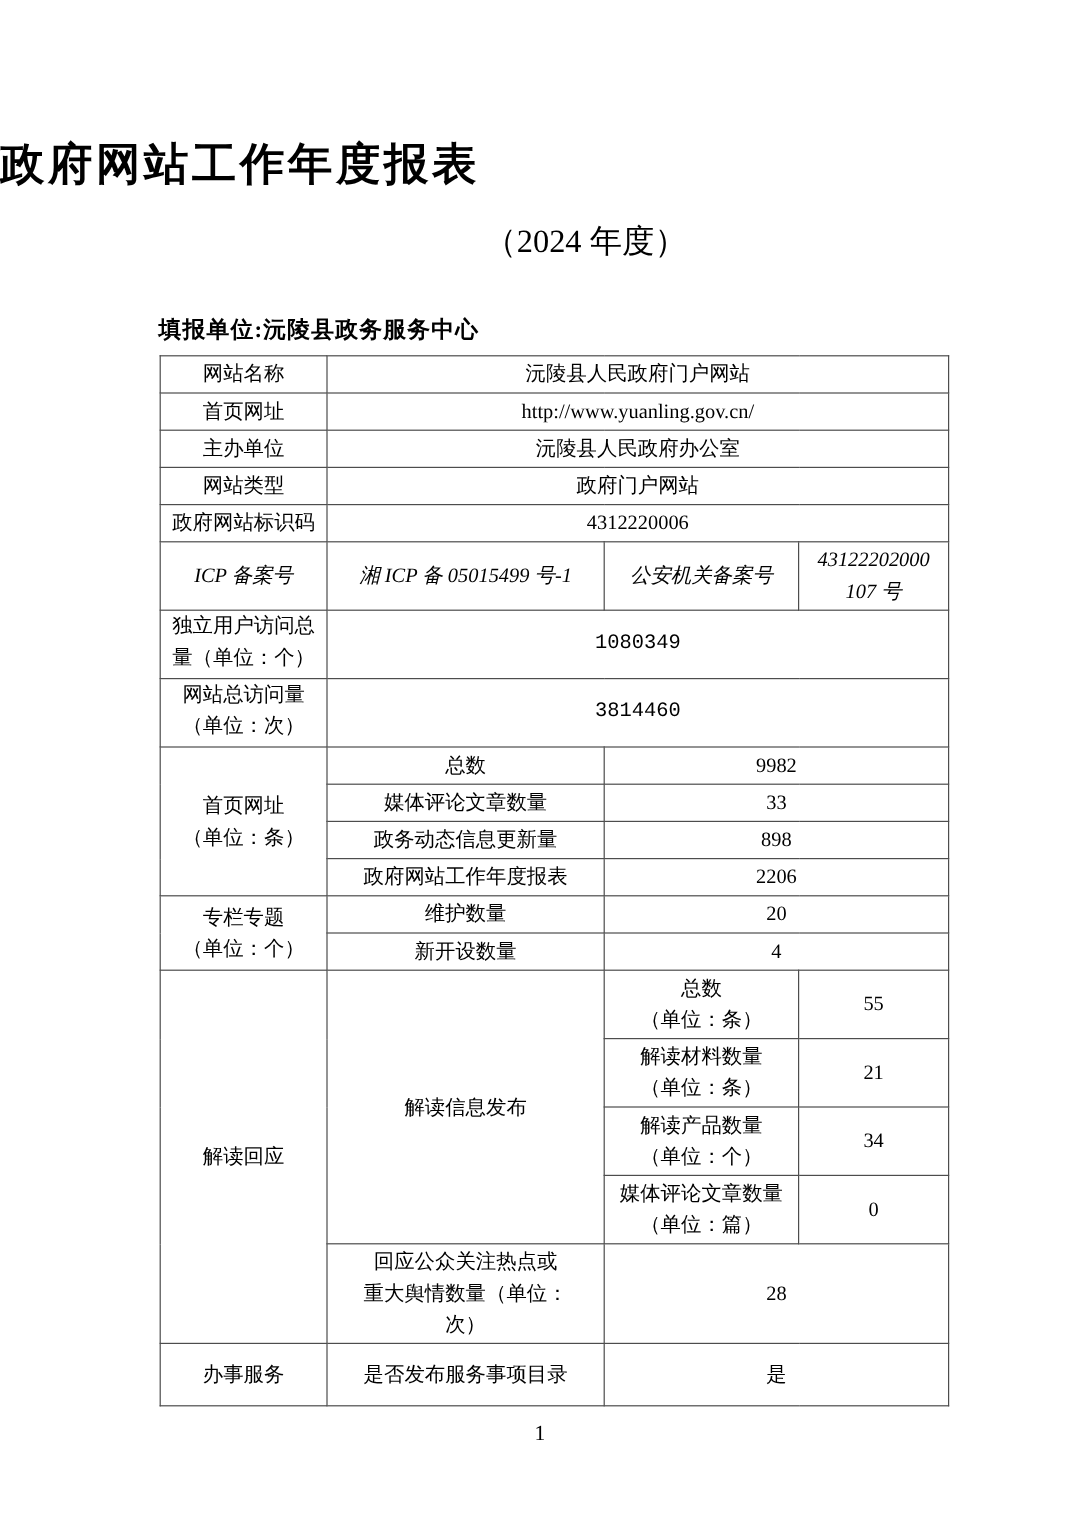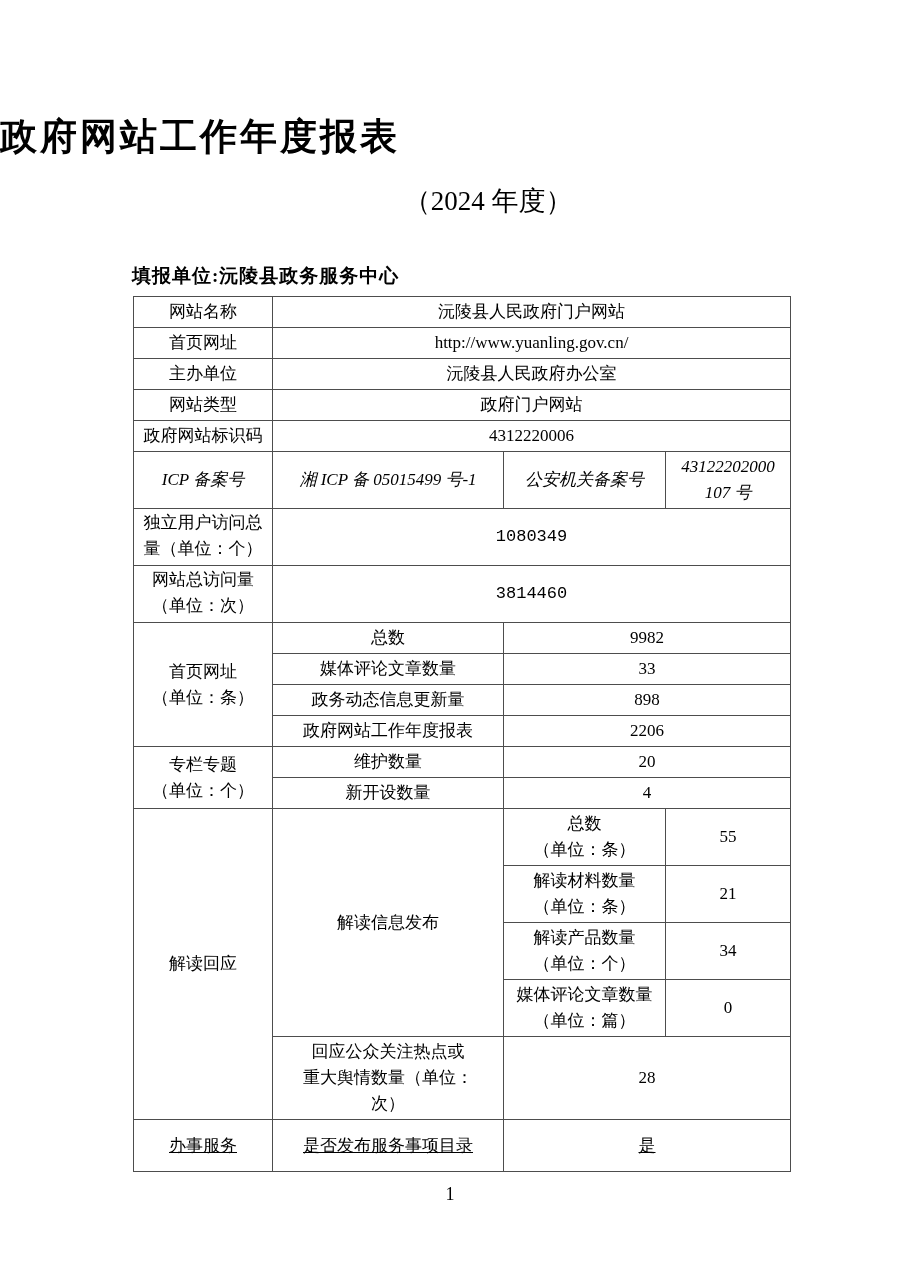--- a/index.html
+++ b/index.html
@@ -47,21 +47,21 @@
     line-height: 26px;
     white-space: pre-line;
     padding: 2px 5px;
     overflow: hidden;
   }
   tr.h31 { height: 31px; }
   tr.h56 { height: 56px; font-style: italic; }
   tr.h54 { height: 54px; font-family: Liberation Mono, monospace; }
   tr.h53 { height: 53px; }
   tr.h77 { height: 77px; }
-  tr.h52 { height: 52px; text-decoration: underline; }
+  tr.h52 { height: 52px; }
   td.vbottom { vertical-align: bottom; padding-bottom: 4px; }
   td.vtop    { vertical-align: top; padding-top: 5px; margin-left: 48px; }
   .page-number {
     position: absolute; top: 1184px; left: 0; width: 100%;
     text-align: center;
     font-size: 18px;
   }
 </style>
 </head>
 <body>

